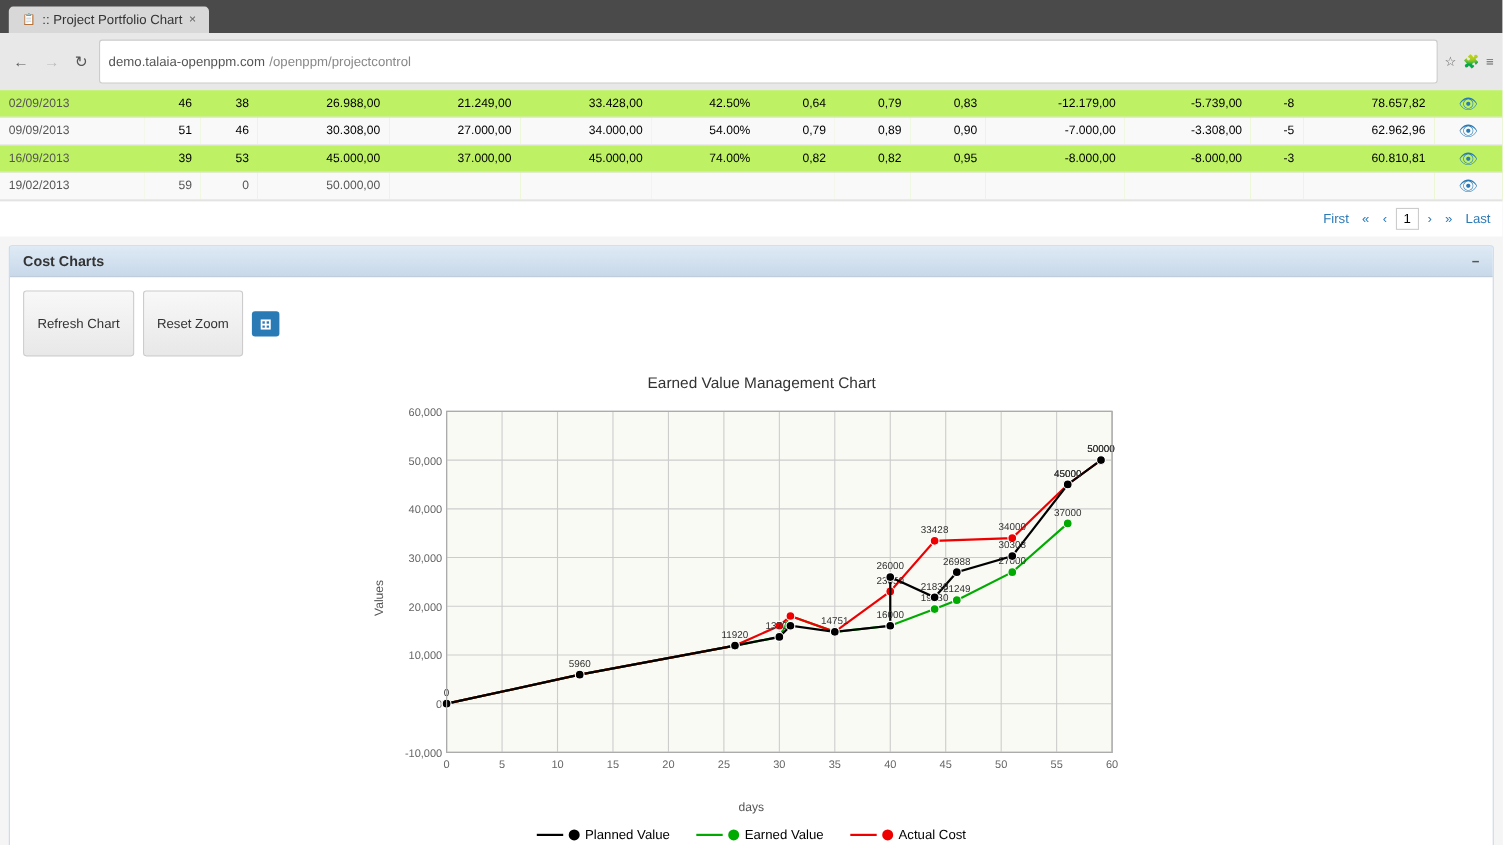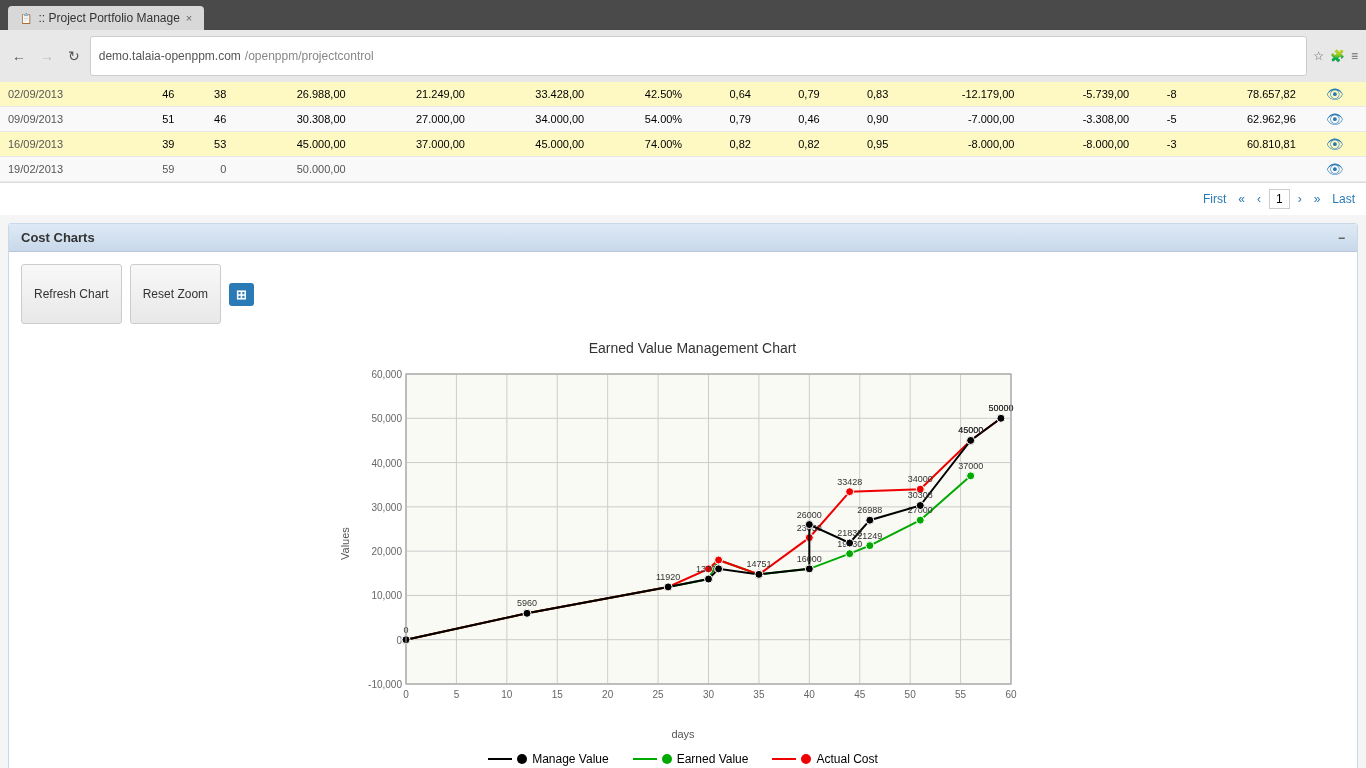--- a/index.html
+++ b/index.html
@@ -16,21 +16,21 @@
     .nav-btn:disabled { color: #bbb; cursor: default; }
     .address-bar { flex: 1; background: white; border: 1px solid #ccc; border-radius: 3px; padding: 12px 8px; font-size: 12px; display: flex; align-items: center; gap: 4px; }
     .address-bar .url-text { color: #555; font-size: 12px; }
     .address-bar .url-path { color: #888; }
     .nav-icons { display: flex; gap: 6px; color: #666; }
 
     
     .page-content { background: #f5f5f5; min-height: 768px; }
 
     
-    .table-section { background: #fef9c3; }
+    .table-section { background: #bef264; }
     .data-table { width: 100%; border-collapse: collapse; font-size: 11px; }
     .data-table td { padding: 4px 8px; border-bottom: 1px solid #e8e8e8; text-align: right; white-space: nowrap; }
     .data-table td:first-child { text-align: left; color: #555; }
     .data-table tr:nth-child(even) { background: #f9f9f9; }
     .data-table tr:last-child td { color: #555; }
     .eye-icon-cell { text-align: center !important; }
     .eye-btn { background: none; border: none; cursor: pointer; color: #2a7ab5; font-size: 14px; }
 
     
     .pagination-bar { display: flex; justify-content: flex-end; align-items: center; gap: 4px; padding: 6px 7px; background: white; border-top: 1px solid #ddd; font-size: 12px; }
@@ -65,21 +65,21 @@
     .legend-dot { width: 10px; height: 10px; border-radius: 50%; display: inline-block; }
     .legend-line { width: 24px; height: 2px; display: inline-block; }
   </style>
 </head>
 <body>
 
 <div class="browser-chrome">
   <div class="browser-tab-bar">
     <div class="browser-tab">
       <span class="tab-icon">📋</span>
-      <span>:: Project Portfolio Manage</span>
+      <span>:: Project Portfolio Chart</span>
       <span class="tab-close">×</span>
     </div>
   </div>
 </div>
 <div class="browser-nav">
   <button class="nav-btn">←</button>
   <button class="nav-btn" disabled="">→</button>
   <button class="nav-btn">↻</button>
   <div class="address-bar">
     <span class="url-text">demo.talaia-openppm.com</span>
@@ -116,21 +116,21 @@
           </tr>
           <tr>
             <td>09/09/2013</td>
             <td>51</td>
             <td>46</td>
             <td>30.308,00</td>
             <td>27.000,00</td>
             <td>34.000,00</td>
             <td>54.00%</td>
             <td>0,79</td>
-            <td>0,46</td>
+            <td>0,89</td>
             <td>0,90</td>
             <td>-7.000,00</td>
             <td>-3.308,00</td>
             <td>-5</td>
             <td>62.962,96</td>
             <td class="eye-icon-cell"><button class="eye-btn">👁</button></td>
           </tr>
           <tr>
             <td>16/09/2013</td>
             <td>39</td>
@@ -303,21 +303,21 @@
                 <rect x="55" y="10" width="605" height="310" fill="none" stroke="#aaa"></rect>
               </svg>
           </div>
         </div>
         <div class="x-axis-label">days</div>
 
         <div class="legend">
           <div class="legend-item">
             <span class="legend-line" style="background:#000;"></span>
             <span class="legend-dot" style="background:#000;"></span>
-            <span>Manage Value</span>
+            <span>Planned Value</span>
           </div>
           <div class="legend-item">
             <span class="legend-line" style="background:#00aa00;"></span>
             <span class="legend-dot" style="background:#00aa00;"></span>
             <span>Earned Value</span>
           </div>
           <div class="legend-item">
             <span class="legend-line" style="background:#ee0000;"></span>
             <span class="legend-dot" style="background:#ee0000;"></span>
             <span>Actual Cost</span>

